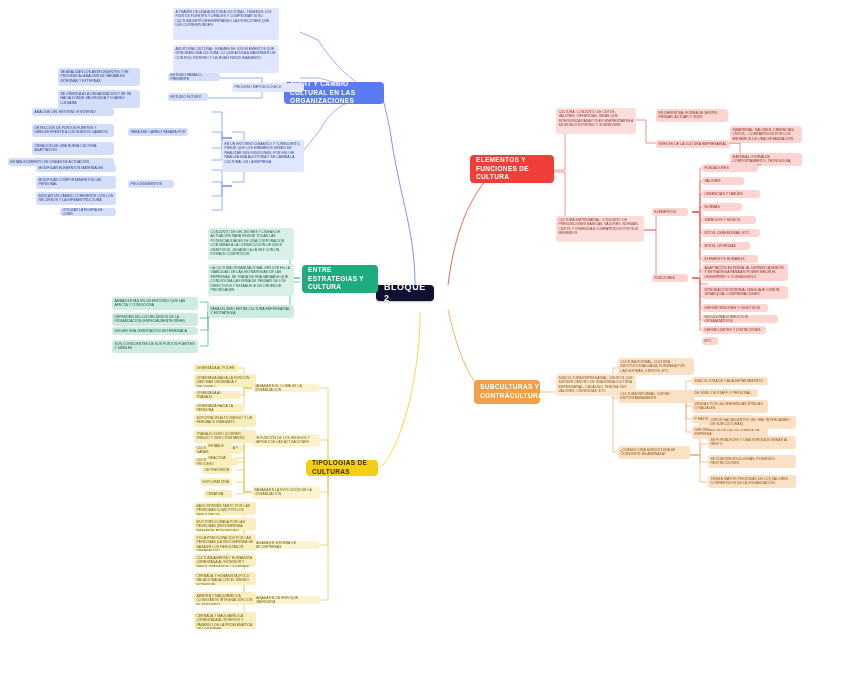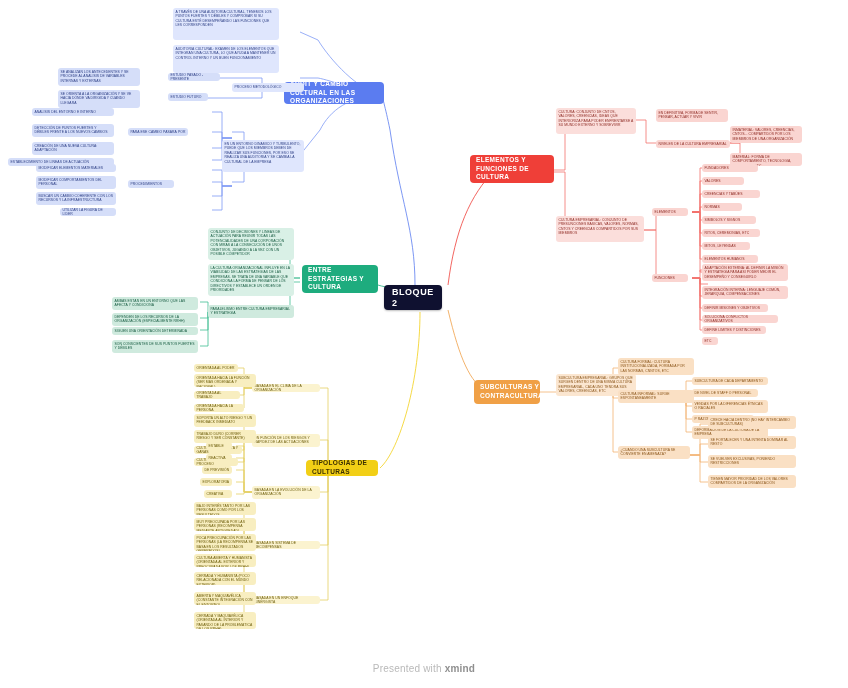--- a/index.html
+++ b/index.html
@@ -205,21 +205,21 @@
         <path d="M252,545 L244,545 L244,524 L236,524"></path>
         <path d="M252,545 L244,545 L244,542 L236,542"></path>
         <path d="M252,600 L244,600 L244,560 L236,560"></path>
         <path d="M252,600 L244,600 L244,578 L236,578"></path>
         <path d="M252,600 L244,600 L244,600 L236,600"></path>
         <path d="M252,600 L244,600 L244,622 L236,622"></path>
       </g>
     </g>
   </svg>
 
-  <div class="node root" style="left:384px; top:285px; width:58px; height:25px;">BLOQUE 2</div>
+  <div class="node root" style="left:376px; top:285px; width:58px; height:16px;">BLOQUE 2</div>
 
   <div class="node main blue" style="left:284px; top:82px; width:100px; height:22px;">AUDIT Y CAMBIO CULTURAL EN LAS ORGANIZACIONES</div>
 
   <div class="node sub wrap blue-b" style="left:173px; top:8px; width:106px; height:32px;">A TRAVÉS DE UNA AUDITORÍA CULTURAL, TENEMOS LOS PUNTOS FUERTES Y DÉBILES Y COMPROBAR SI SU CULTURA ESTÉ DESEMPEÑANDO LAS FUNCIONES QUE LES CORRESPONDEN</div>
   <div class="node sub wrap blue-b" style="left:173px; top:45px; width:106px; height:28px;">AUDITORÍA CULTURAL: EXAMEN DE LOS ELEMENTOS QUE INTEGRAN UNA CULTURA, LO QUE AYUDA A MANTENER UN CONTROL INTERNO Y UN BUEN FUNCIONAMIENTO</div>
 
   <div class="node sub blue-b" style="left:232px; top:83px; width:72px; height:9px;">PROCESO METODOLÓGICO</div>
   <div class="node sub blue-c" style="left:168px; top:73px; width:52px; height:8px;">ESTUDIO PASADO - PRESENTE</div>
   <div class="node sub blue-c" style="left:168px; top:93px; width:40px; height:8px;">ESTUDIO FUTURO</div>
   <div class="node sub wrap blue-c" style="left:58px; top:68px; width:82px; height:18px;">SE ANALIZAN LOS ANTECEDENTES Y SE PROCEDE AL ANÁLISIS DE VARIABLES INTERNAS Y EXTERNAS</div>
@@ -325,17 +325,14 @@
   <div class="node sub wrap yellow-c" style="left:194px; top:502px; width:62px; height:13px;">BAJO INTERÉS TANTO POR LAS PERSONAS COMO POR LOS RESULTADOS</div>
   <div class="node sub wrap yellow-c" style="left:194px; top:518px; width:62px; height:13px;">MUY PREOCUPADA POR LAS PERSONAS (RECOMPENSA MEDIANTE ANTIGÜEDAD)</div>
   <div class="node sub wrap yellow-c" style="left:194px; top:534px; width:62px; height:17px;">POCA PREOCUPACIÓN POR LAS PERSONAS (LA RECOMPENSA SE BASA EN LOS RESULTADOS GENERADOS)</div>
 
   <div class="node sub yellow-b" style="left:252px; top:596px; width:68px; height:8px;">BASADA EN UN ENFOQUE SINÉRGISTA</div>
   <div class="node sub wrap yellow-c" style="left:194px; top:554px; width:62px; height:13px;">CULTURA ABIERTA Y HUMANISTA (ORIENTADA AL EXTERIOR Y PREOCUPADA POR LOS RRHH)</div>
   <div class="node sub wrap yellow-c" style="left:194px; top:572px; width:62px; height:13px;">CERRADA Y HUMANISTA (POCO RELACIONADA CON EL MUNDO EXTERIOR)</div>
   <div class="node sub wrap yellow-c" style="left:194px; top:592px; width:62px; height:13px;">ABIERTA Y MAQUIAVÉLICA (CONSTANTE INTEGRACIÓN CON EL ENTORNO)</div>
   <div class="node sub wrap yellow-c" style="left:194px; top:612px; width:62px; height:17px;">CERRADA Y MAQUIAVÉLICA (ORIENTADA AL INTERIOR Y PASANDO DE LA PROBLEMÁTICA DE LOS RRHH)</div>
 
-  <div class="watermark">
-    <span>Presented with </span><b>xmind</b>
-  </div>
 
 </div>
 
 </body></html>

